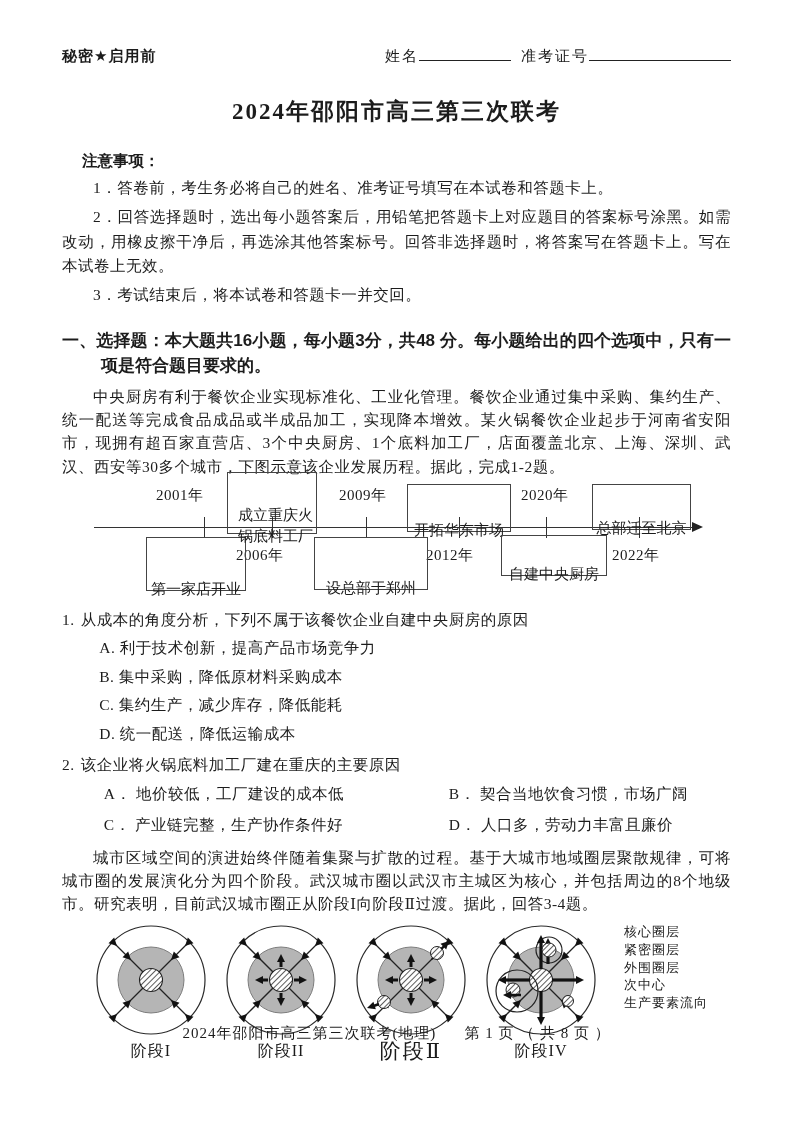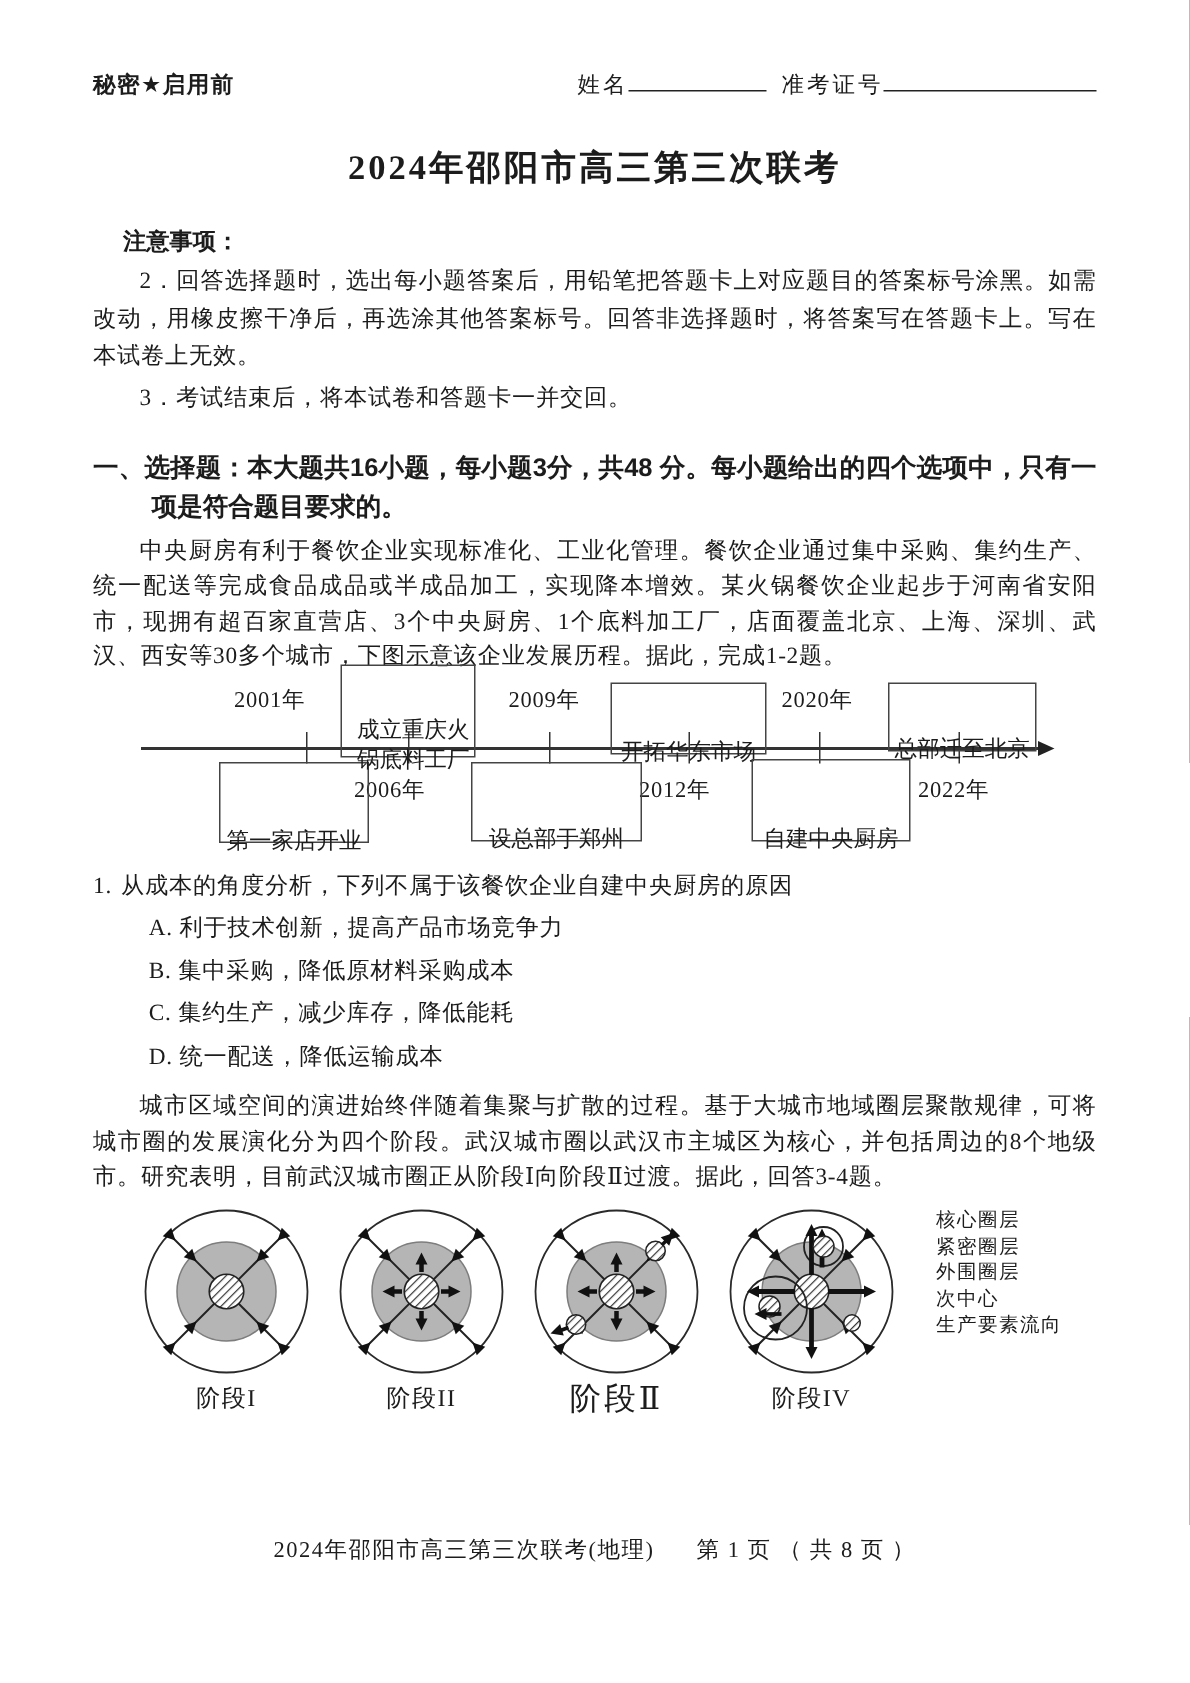--- a/index.html
+++ b/index.html
@@ -75,20 +75,21 @@
   <div class="header-row">
     <div class="secret">秘密★启用前</div>
     <div class="fill-ins">
       <span>姓名</span><span class="blank blank-name"></span><span>准考证号</span><span class="blank blank-id"></span>
     </div>
   </div>
 
   <div class="title">2024年邵阳市高三第三次联考</div>
 
   <div class="notice-head">注意事项：</div>
+  <p class="note">1．答卷前，考生务必将自己的姓名、准考证号填写在本试卷和答题卡上。</p>
   <p class="note">2．回答选择题时，选出每小题答案后，用铅笔把答题卡上对应题目的答案标号涂黑。如需改动，用橡皮擦干净后，再选涂其他答案标号。回答非选择题时，将答案写在答题卡上。写在本试卷上无效。</p>
   <p class="note">3．考试结束后，将本试卷和答题卡一并交回。</p>
 
   <div class="section-head">一、选择题：本大题共16小题，每小题3分，共48 分。每小题给出的四个选项中，只有一项是符合题目要求的。</div>
 
   <p class="passage">中央厨房有利于餐饮企业实现标准化、工业化管理。餐饮企业通过集中采购、集约生产、统一配送等完成食品成品或半成品加工，实现降本增效。某火锅餐饮企业起步于河南省安阳市，现拥有超百家直营店、3个中央厨房、1个底料加工厂，店面覆盖北京、上海、深圳、武汉、西安等30多个城市，下图示意该企业发展历程。据此，完成1-2题。</p>
 
   <div class="timeline">
     <div class="tl-line"></div>
     <div class="tl-arrow"></div>
@@ -112,40 +113,51 @@
     </div>
     <div class="tl-box wrap" style="left:133px;top:0px;width:90px;height:62px">
       <span>成立重庆火锅底料工厂</span>
     </div>
     <div class="tl-box" style="left:220px;top:65px;width:114px;height:53px">
       <span>设总部于郑州</span>
     </div>
     <div class="tl-box" style="left:313px;top:12px;width:104px;height:48px">
       <span>开拓华东市场</span>
     </div>
-    <div class="tl-box" style="left:407px;top:63px;width:106px;height:55px">
+    <div class="tl-box" style="left:407px;top:63px;width:106px;height:41px">
       <span>自建中央厨房</span>
     </div>
     <div class="tl-box" style="left:498px;top:12px;width:99px;height:46px">
       <span>总部迁至北京</span>
     </div>
   </div>
 
   <div class="question">
     <div class="stem">
       <span class="qnum">1.</span><span>从成本的角度分析，下列不属于该餐饮企业自建中央厨房的原因</span>
     </div>
     <div class="opts-stacked">
       <div class="opt">A. 利于技术创新，提高产品市场竞争力</div>
       <div class="opt">B. 集中采购，降低原材料采购成本</div>
       <div class="opt">C. 集约生产，减少库存，降低能耗</div>
       <div class="opt">D. 统一配送，降低运输成本</div>
     </div>
   </div>
 
+  <div class="question">
+    <div class="stem">
+      <span class="qnum">2.</span><span>该企业将火锅底料加工厂建在重庆的主要原因</span>
+    </div>
+    <div class="opts-grid">
+      <div class="opt">A． 地价较低，工厂建设的成本低</div>
+      <div class="opt">B． 契合当地饮食习惯，市场广阔</div>
+      <div class="opt">C． 产业链完整，生产协作条件好</div>
+      <div class="opt">D． 人口多，劳动力丰富且廉价</div>
+    </div>
+  </div>
 
   <p class="passage" style="margin-top:10px">城市区域空间的演进始终伴随着集聚与扩散的过程。基于大城市地域圈层聚散规律，可将城市圈的发展演化分为四个阶段。武汉城市圈以武汉市主城区为核心，并包括周边的8个地级市。研究表明，目前武汉城市圈正从阶段Ⅰ向阶段Ⅱ过渡。据此，回答3-4题。</p>
 
   <div class="stages-row">
 
     <div class="stage">
       <svg width="118" height="118" viewBox="-59 -59 118 118">
         <defs>
           <pattern id="hatch" width="4" height="4" patternUnits="userSpaceOnUse" patternTransform="rotate(45)">
             <rect width="4" height="4" fill="#ffffff"></rect>

